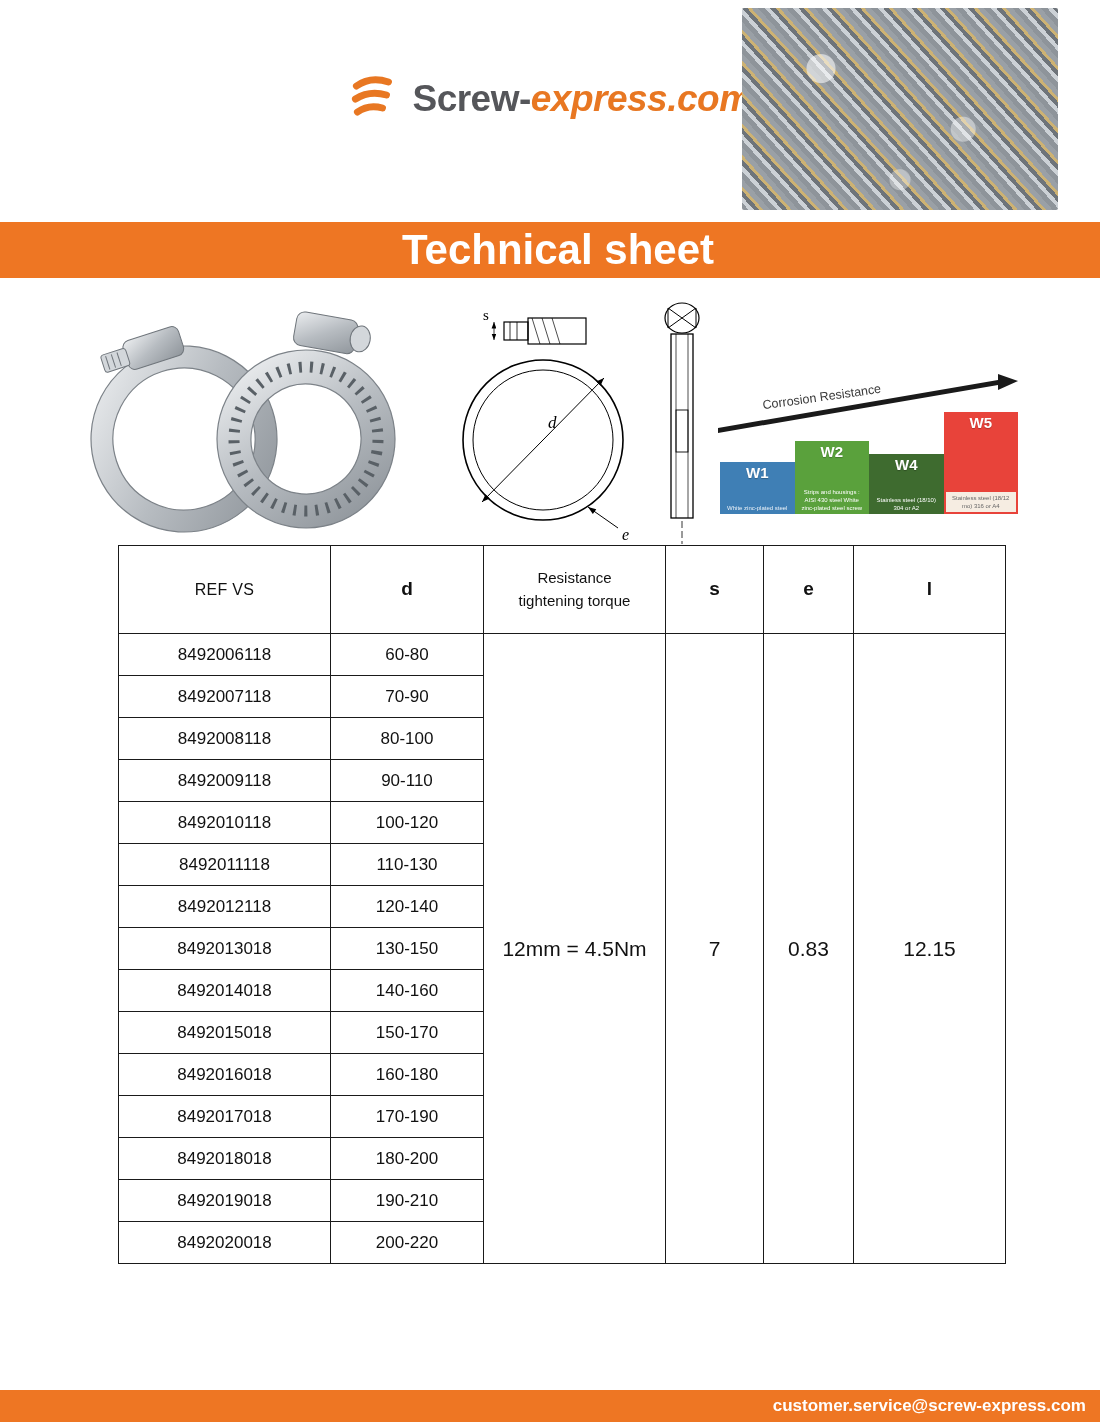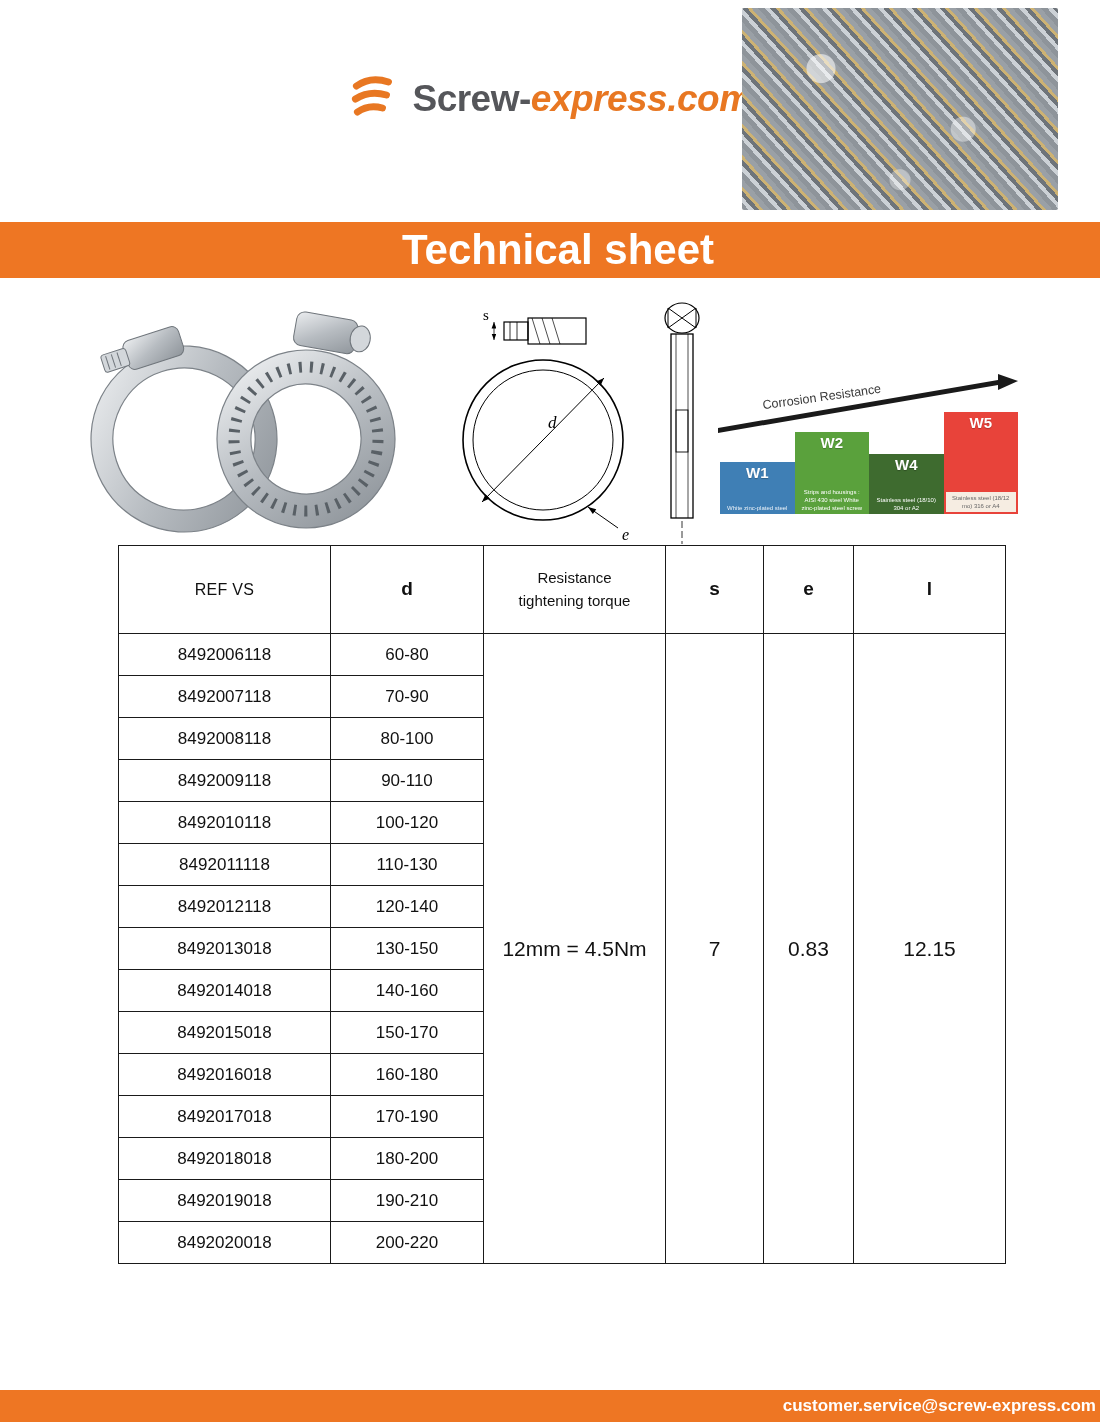--- a/index.html
+++ b/index.html
@@ -44,40 +44,40 @@
   .clamps   { position:absolute; left:64px;  top:6px; }
   .drawing  { position:absolute; left:428px; top:0; }
   .sideview { position:absolute; left:648px; top:0; }
 
   .corrosion { position:absolute; left:716px; top:78px; width:306px; height:152px; }
   .corr-arrow { position:absolute; left:0; top:0; width:306px; height:70px; }
   .corr-title { position:absolute; left:46px; top:24px; font-size:12.5px; color:#3a3a3a; transform:rotate(-8deg); }
   .grades { position:absolute; left:4px; bottom:4px; width:298px; display:flex; align-items:flex-end; }
   .grade { width:74.5px; position:relative; display:flex; flex-direction:column; justify-content:space-between; }
   .grade-0 { height:52px; }
-  .grade-1 { height:82px; }
+  .grade-1 { height:73px; }
   .grade-2 { height:60px; }
   .grade-3 { height:102px; }
   .grade-label { color:#ffffff; font-weight:bold; font-size:15px; text-align:center; padding-top:2px; text-shadow:0 1px 1px rgba(0,0,0,.25); }
   .grade-desc { font-size:6px; line-height:1.35; color:#ffffff; text-align:center; padding:2px 3px; }
   .grade-3 .grade-desc { background:#f6ede2; color:#666; margin:0 2px 2px 2px; }
   .grade-0 .grade-desc { color:#eaf1f8; }
 
   
   table.spec { position:absolute; top:545px; left:118px; width:887px; border-collapse:collapse; table-layout:fixed; }
   table.spec th, table.spec td { border:1px solid #1a1a1a; text-align:center; vertical-align:middle; color:#111; }
   table.spec thead th { height:88px; font-size:15px; font-weight:400; line-height:1.5; }
   table.spec thead th.bold { font-weight:bold; font-size:19px; }
   table.spec thead th.ref { font-size:16px; letter-spacing:0.3px; }
   table.spec thead th.torque { padding:0 30px; }
   table.spec td { height:42px; font-size:17px; }
   table.spec td.merged { font-size:21px; }
 
   
-  .footer { position:absolute; left:0; bottom:0; width:1100px; height:32px; background:#ee7623; display:flex; align-items:center; justify-content:flex-end; padding-right:4px; }
+  .footer { position:absolute; left:0; bottom:0; width:1100px; height:32px; background:#ee7623; display:flex; align-items:center; justify-content:flex-end; padding-right:14px; }
   .footer span { color:#ffffff; font-weight:bold; font-size:17px; }
 </style>
 </head>
 <body>
 
 <div class="page">
 
   <div class="header">
     <div class="photo photo-left"></div>
     <div class="logo">

